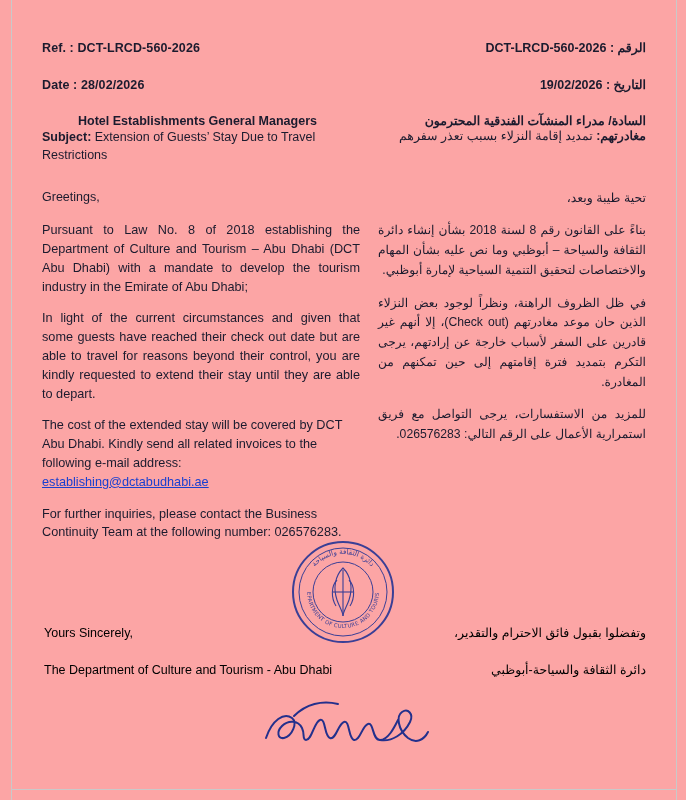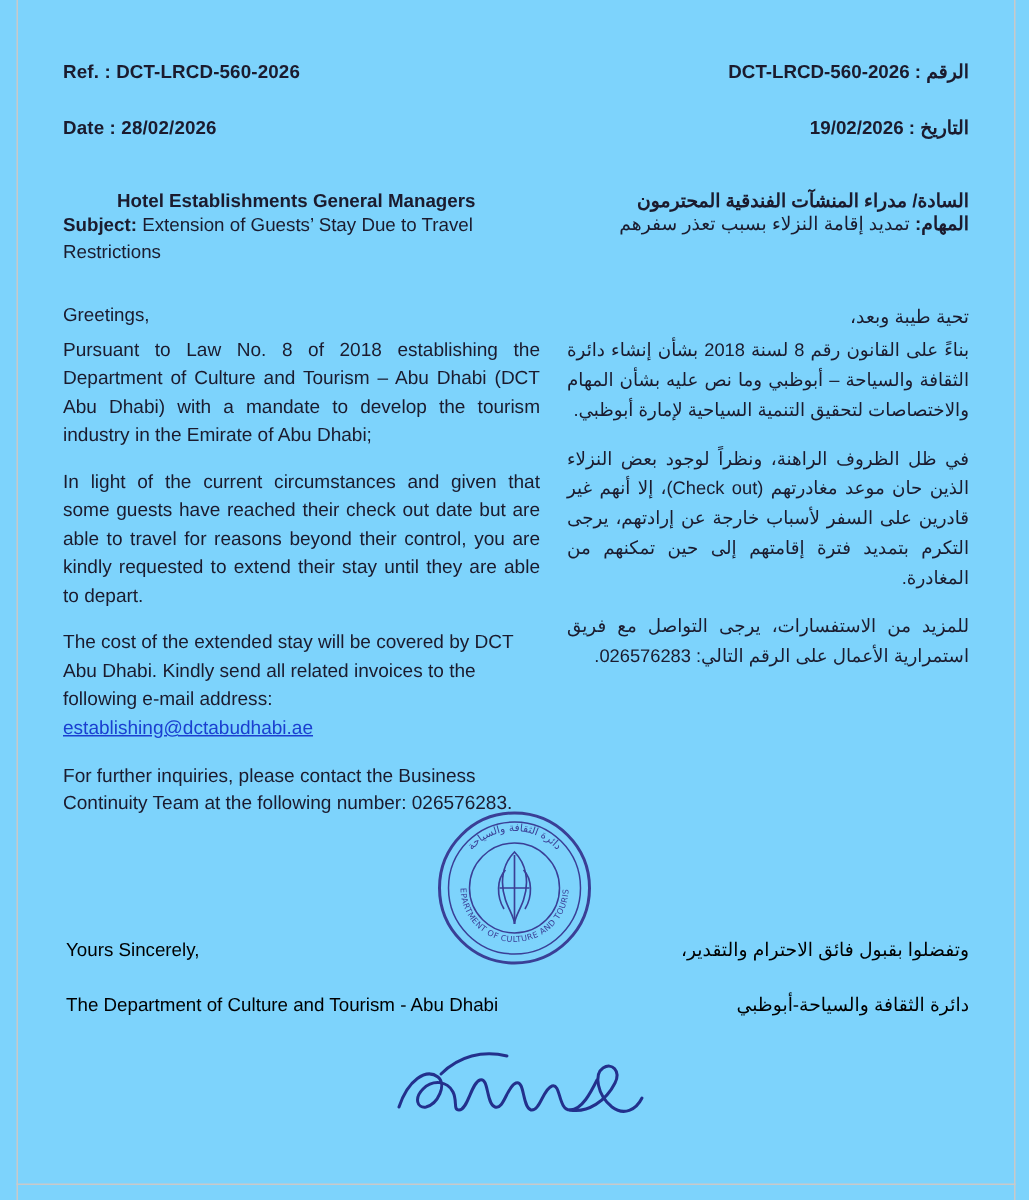--- a/index.html
+++ b/index.html
@@ -7,21 +7,21 @@
     padding: 0;
     background: #f2f2f2;
   }
   body {
     font-family: "Liberation Sans", sans-serif;
   }
   .page {
     position: relative;
     width: 686px;
     height: 800px;
-    background: #7dd3fc;
+    background: #fca5a5;
     overflow: hidden;
     box-sizing: border-box;
   }
   
   .edge-left {
     position: absolute;
     left: 11px;
     top: 0;
     width: 1px;
     height: 800px;
@@ -68,21 +68,21 @@
     font-weight: bold;
     letter-spacing: 0.1px;
   }
   .ref-right, .date-right {
     font-size: 12.5px;
     font-weight: bold;
     direction: rtl;
     text-align: left;
   }
 
-  .addressee-row { margin-top: 34px; padding-left: 36px; }
+  .addressee-row { margin-top: 21px; padding-left: 36px; }
   .addressee-en {
     font-size: 12.5px;
     font-weight: bold;
   }
   .addressee-ar {
     font-size: 12.5px;
     font-weight: bold;
     direction: rtl;
   }
 
@@ -108,21 +108,21 @@
   .greet-row {
     margin-top: 26px;
     display: flex;
     justify-content: space-between;
     align-items: flex-start;
   }
   .greet-en { font-size: 12.5px; }
   .greet-ar { font-size: 12.5px; direction: rtl; }
 
   .body-cols {
-    margin-top: 6px;
+    margin-top: 16px;
     display: flex;
     justify-content: space-between;
     align-items: flex-start;
   }
   .col-en {
     width: 318px;
     font-size: 12.7px;
     line-height: 1.48;
   }
   .col-ar {
@@ -209,21 +209,21 @@
     <div class="row addressee-row">
       <div class="addressee-en">Hotel Establishments General Managers</div>
       <div class="addressee-ar">السادة/ مدراء المنشآت الفندقية المحترمون</div>
     </div>
 
     <div class="subject-row">
       <div class="subject-en">
         <b>Subject:</b><span> Extension of Guests’ Stay Due to Travel Restrictions</span>
       </div>
       <div class="subject-ar">
-        <b>المهام:</b><span> تمديد إقامة النزلاء بسبب تعذر سفرهم</span>
+        <b>مغادرتهم:</b><span> تمديد إقامة النزلاء بسبب تعذر سفرهم</span>
       </div>
     </div>
 
     <div class="greet-row">
       <div class="greet-en">Greetings,</div>
       <div class="greet-ar">تحية طيبة وبعد،</div>
     </div>
 
     <div class="body-cols">
       <div class="col-en">

